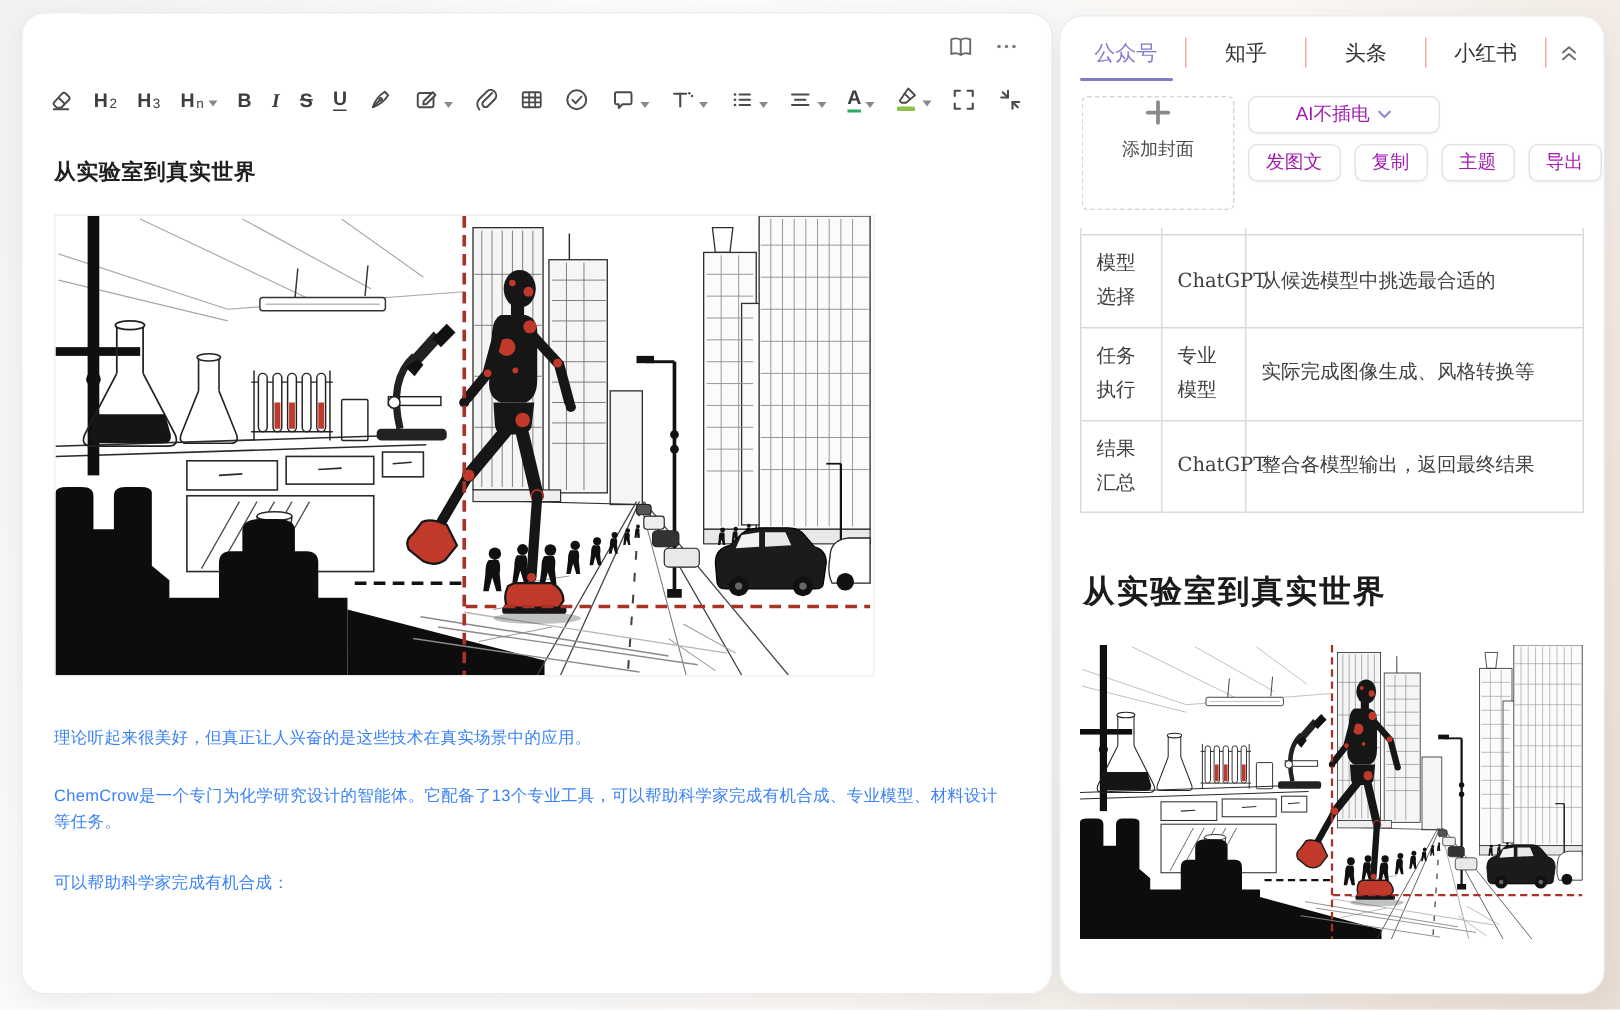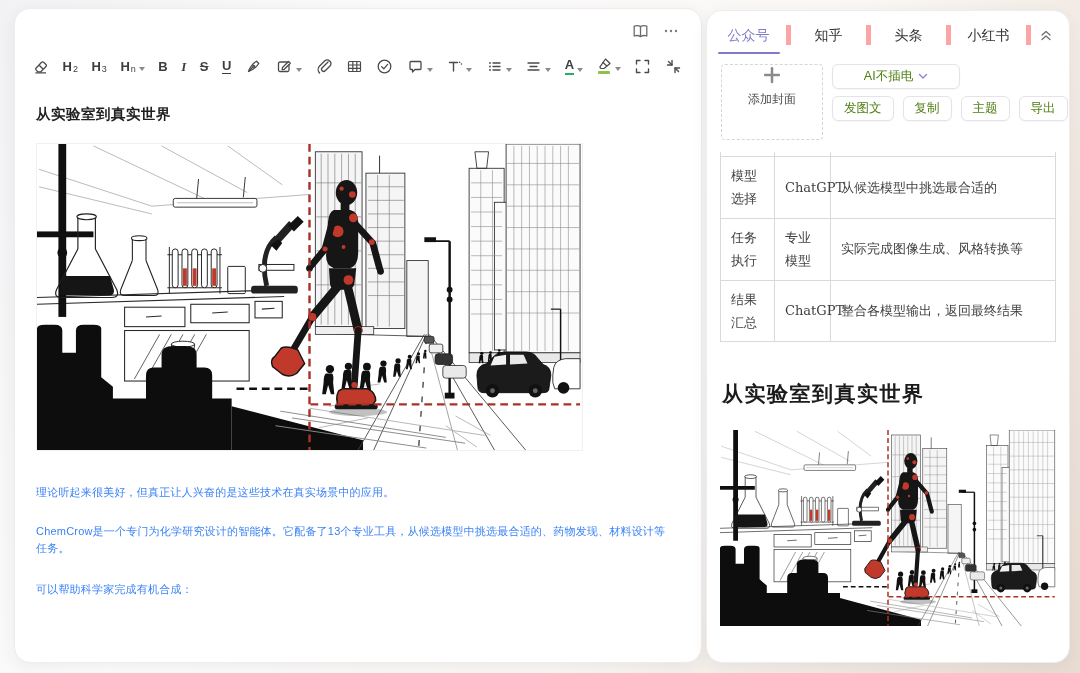--- a/index.html
+++ b/index.html
@@ -40,32 +40,32 @@
   .p4{margin-top:23px !important;}
 
   
   .preview-card{
     position:absolute;left:706px;top:10px;width:362px;height:651px;
     background:#ffffff;border:1px solid #ededed;border-radius:16px;
     box-shadow:0 4px 16px rgba(60,60,70,.07);overflow:hidden;
     display:flex;flex-direction:column;
   }
   .tabbar{display:flex;align-items:stretch;height:44px;padding:0 8px 0 4px;flex:none;}
-  .tab{flex:1;display:flex;align-items:center;justify-content:center;font-size:14px;color:#333;position:relative;cursor:pointer;border-right:5px solid #fca5a5;margin:14px 0 10px 0;line-height:20px;}
+  .tab{flex:1;display:flex;align-items:center;justify-content:center;font-size:14px;color:#333;position:relative;cursor:pointer;border-right:1px solid #fca5a5;margin:14px 0 10px 0;line-height:20px;}
   .tab:last-of-type{border-right:1px solid #e7e7ea;}
   .tab.active{color:var(--accent);font-weight:500;}
   .tab.active::after{content:"";position:absolute;left:50%;transform:translateX(-50%);bottom:-9px;width:62px;height:2.5px;background:var(--accent);border-radius:2px;}
   .tab-collapse{width:30px;display:flex;align-items:center;justify-content:center;color:#6f6f6f;cursor:pointer;margin-top:4px;}
 
   .actions{display:flex;gap:9px;padding:9px 12px 12px 14px;flex:none;}
   .cover-box{width:100px;height:74px;border:1px dashed #d6d6d6;border-radius:4px;display:flex;flex-direction:column;align-items:center;justify-content:flex-start;cursor:pointer;flex:none;}
   .cover-plus{color:#8a8a8a;}
   .cover-label{font-size:12px;color:#4a4a4a;margin-top:6px;}
   .btn-rows{display:flex;flex-direction:column;gap:7px;flex:1;}
-  .pbtn{display:inline-flex;align-items:center;justify-content:center;gap:5px;background:#fff;border:1px solid #e4e4e8;border-radius:6px;height:25px;padding:0 11px;font-size:12.5px;color:#4d7c0f;box-shadow:0 1px 2px rgba(0,0,0,.04);cursor:pointer;white-space:nowrap;}
+  .pbtn{display:inline-flex;align-items:center;justify-content:center;gap:5px;background:#fff;border:1px solid #e4e4e8;border-radius:6px;height:25px;padding:0 11px;font-size:12.5px;color:#a21caf;box-shadow:0 1px 2px rgba(0,0,0,.04);cursor:pointer;white-space:nowrap;}
   .ai-btn{width:128px;}
   .brow{display:flex;gap:9px;}
 
   .preview-scroll{flex:1;overflow:hidden;padding:0 13px;position:relative;font-family:"DejaVu Serif","Liberation Serif",serif;}
   .prev-table{border-collapse:collapse;width:336px;table-layout:fixed;}
   .prev-table td{border:1px solid #d9d9d9;font-size:13px;color:#3f3f3f;padding:7px 10px;line-height:1.8;vertical-align:middle;}
   .prev-table tr.cut td{border-top:none;height:4px;padding:0;}
   .col1{width:53px;}
   .col2{width:55px;}
   .prev-h{font-size:21px;font-weight:700;color:#1b1b1b;margin:38px 0 0 2px;letter-spacing:1.5px;font-family:"DejaVu Serif","Liberation Serif",serif;}
@@ -494,21 +494,21 @@
     </div>
 
     <div class="doc">
       <h3 class="doc-h">从实验室到真实世界</h3>
       <div class="doc-img">
         <svg class="illu-svg" viewBox="0 0 560 315" preserveAspectRatio="none">
             <use href="#illu"></use>
           </svg>
       </div>
       <p class="p1">理论听起来很美好，但真正让人兴奋的是这些技术在真实场景中的应用。</p>
-      <p class="p3">ChemCrow是一个专门为化学研究设计的智能体。它配备了13个专业工具，从候选模型中挑选最合适的、药物发现、材料设计等任务。</p>
+      <p class="p3">ChemCrow是一个专门为化学研究设计的智能体。它配备了13个专业工具，可以帮助科学家完成有机合成、专业模型、材料设计等任务。</p>
       <p class="p4">可以帮助科学家完成有机合成：</p>
     </div>
   </section>
 
   <aside class="preview-card">
     <div class="tabbar">
       <div class="tab active">
           <span>公众号</span>
         </div>
       <div class="tab">

